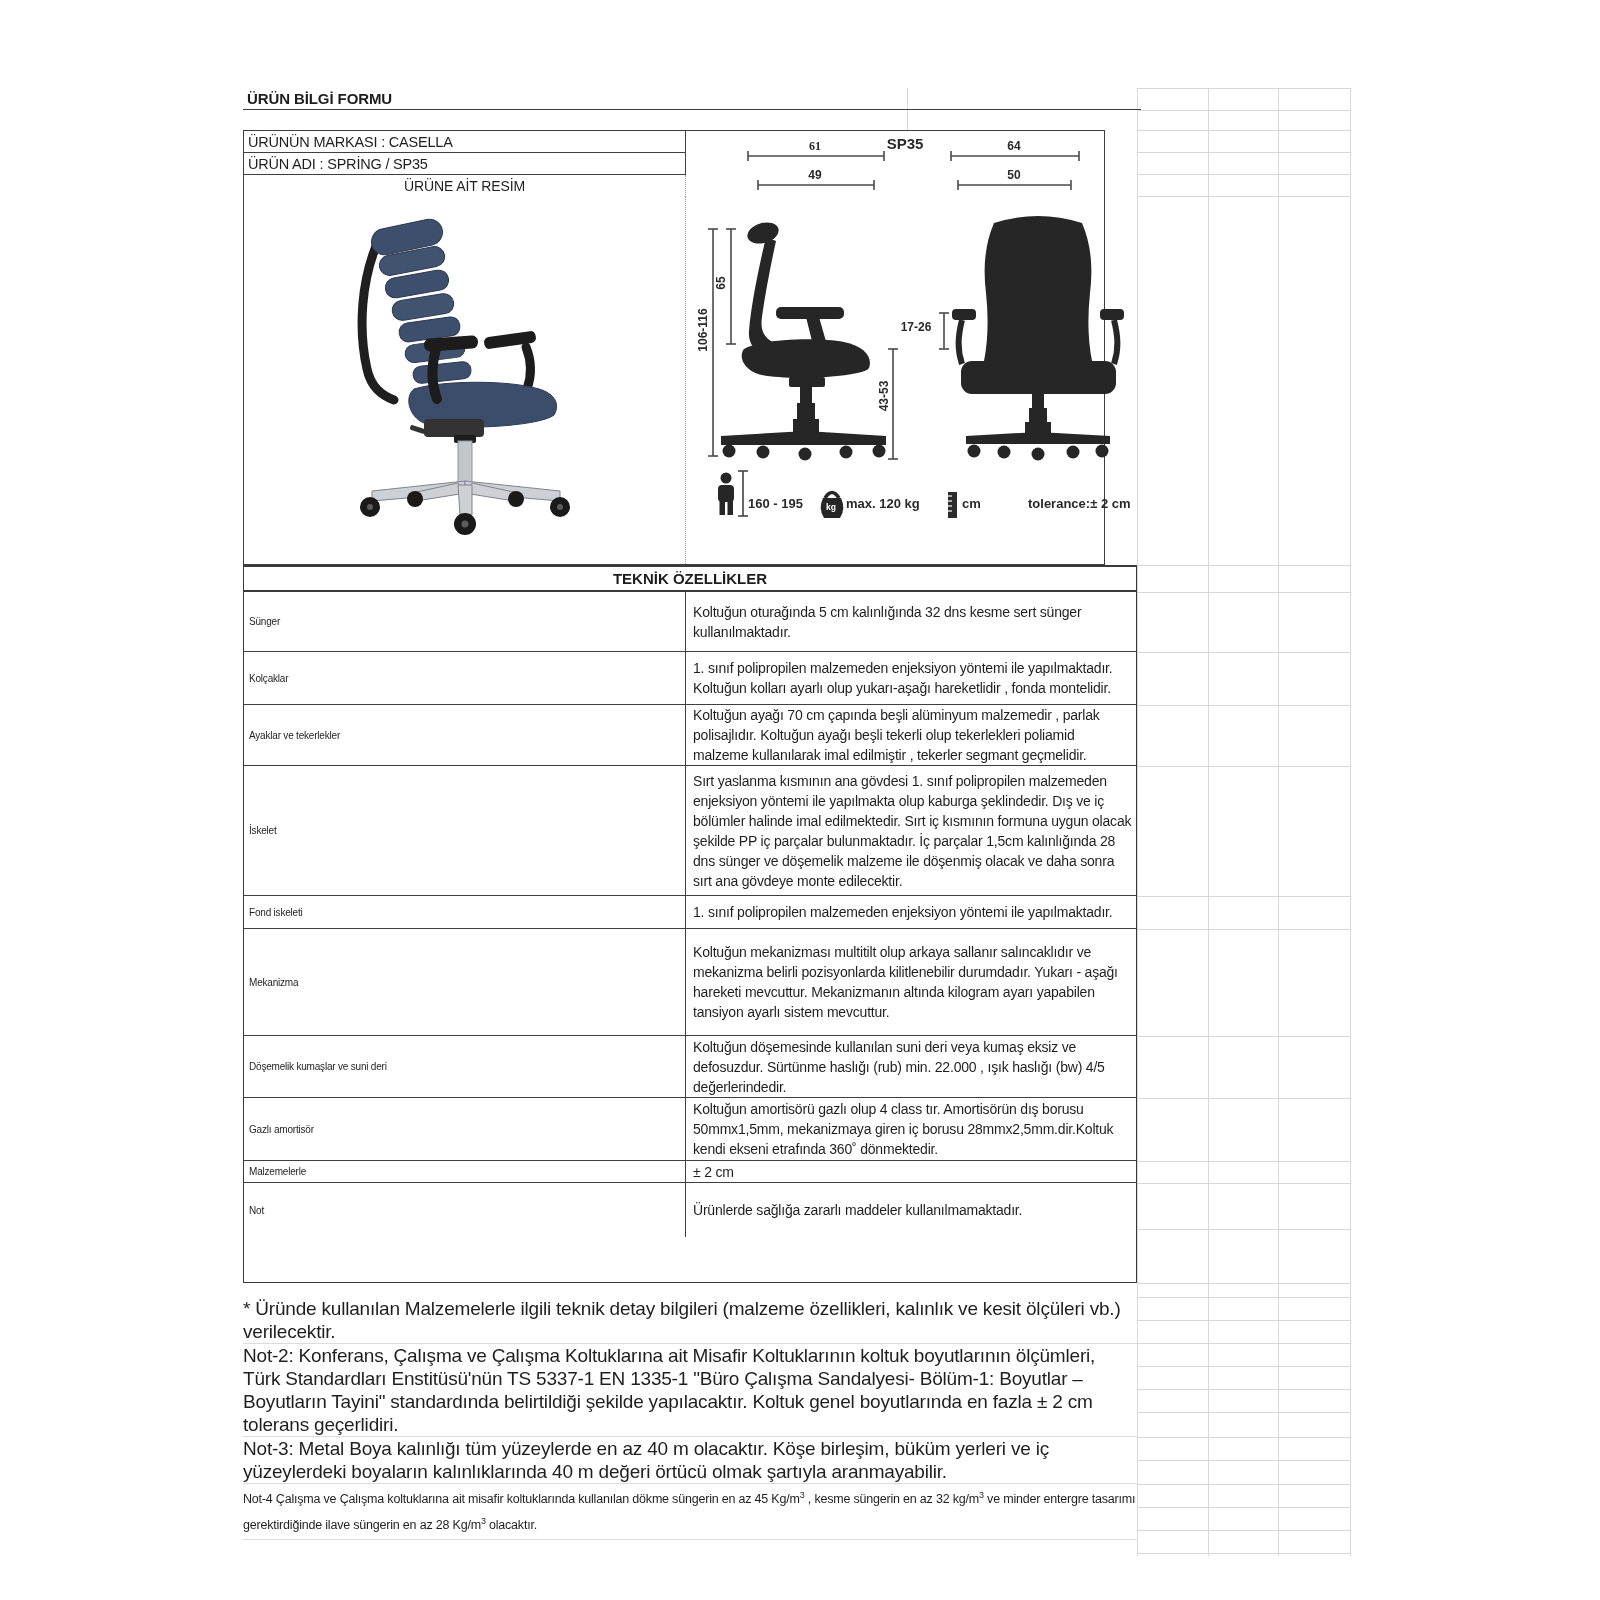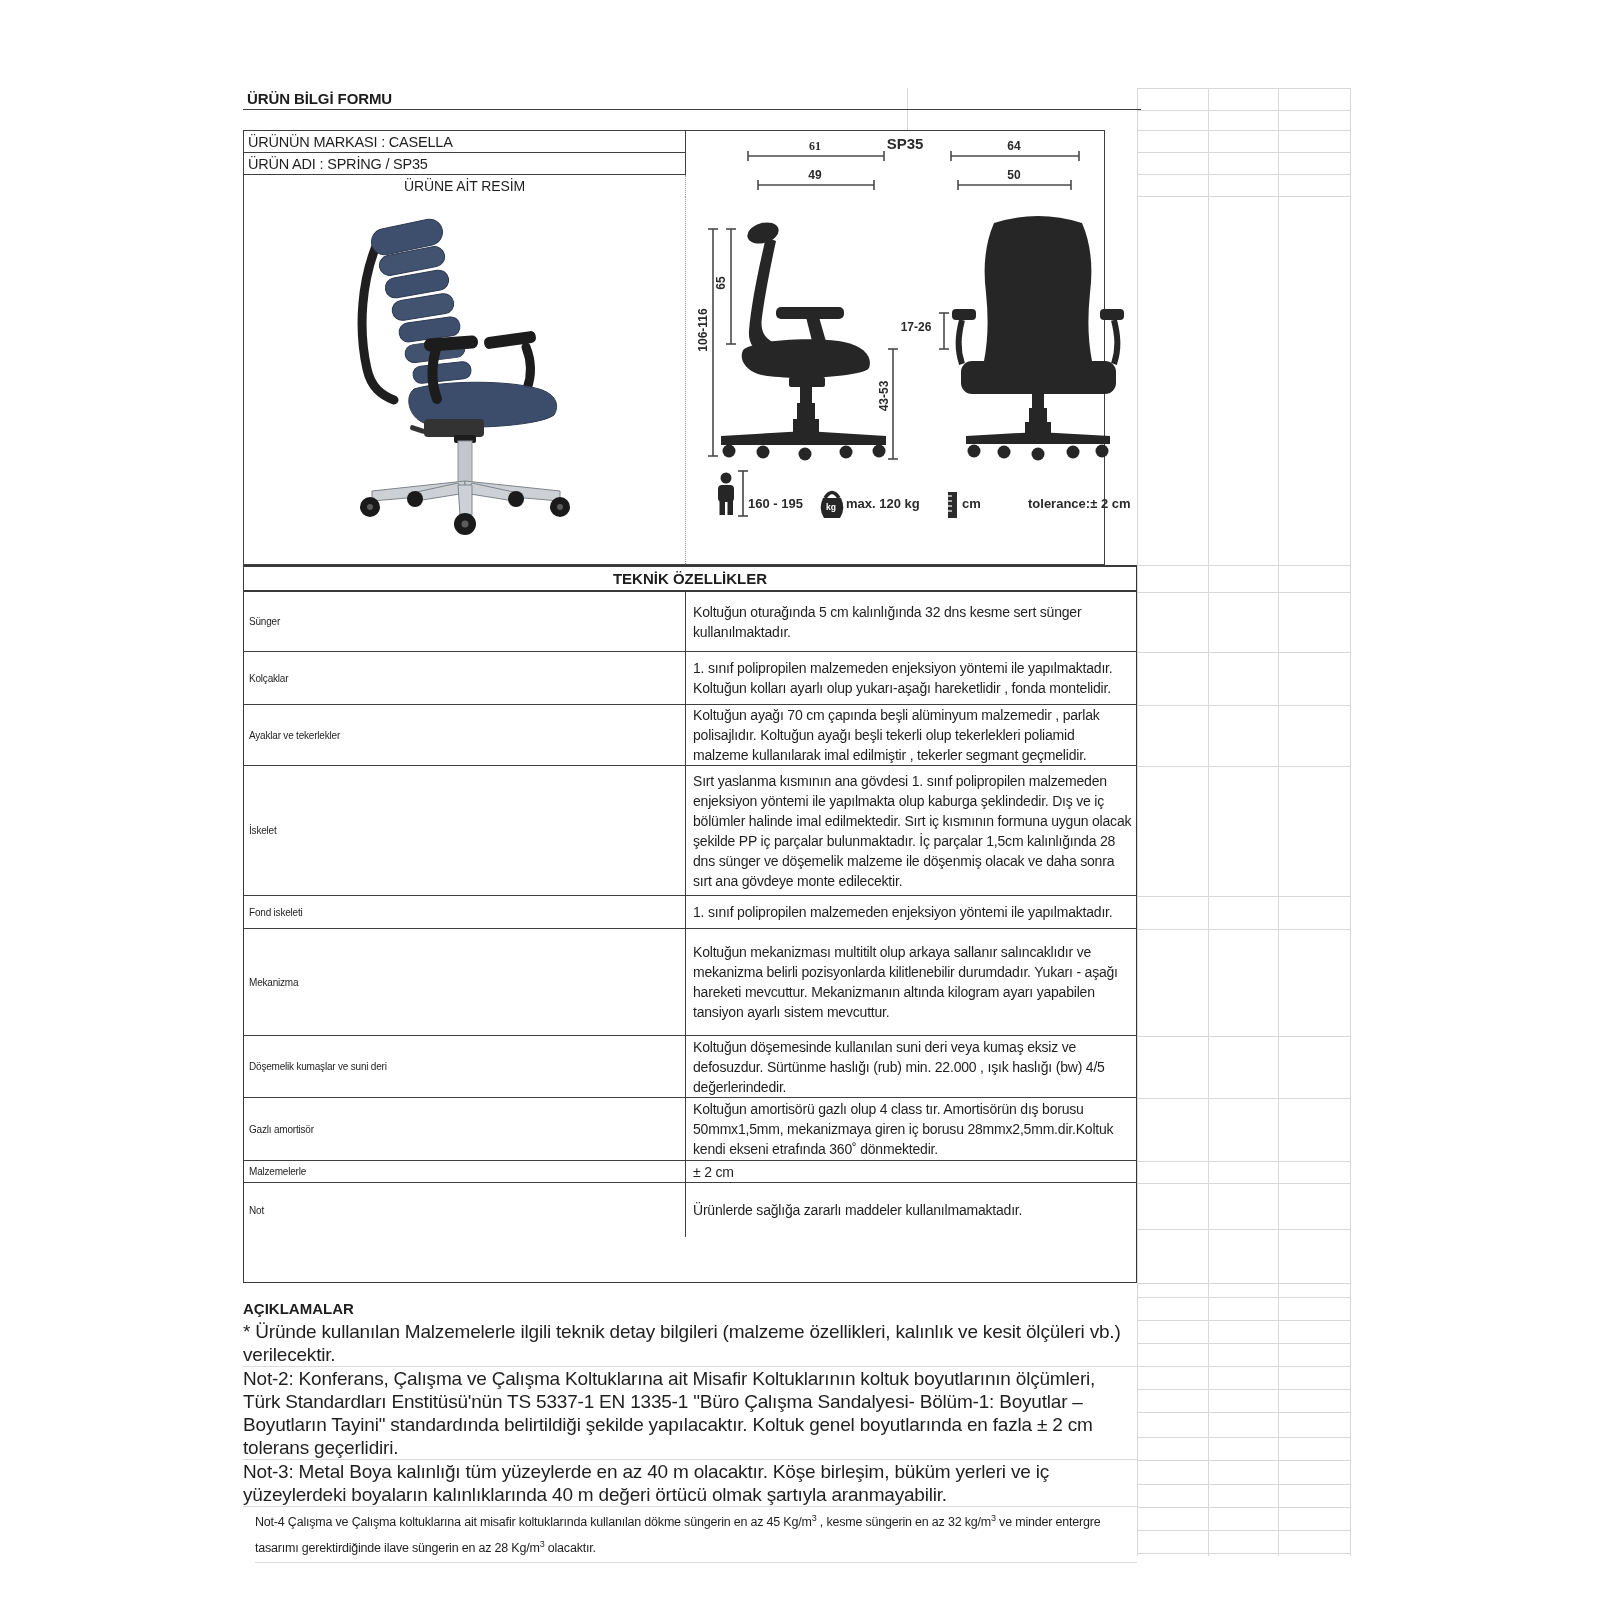--- a/index.html
+++ b/index.html
@@ -309,22 +309,21 @@
       <div class="t-label">Malzemelerle</div>
       <div class="t-desc">± 2 cm</div>
     </div>
     <div class="t-row" style="height:54px;">
       <div class="t-label">Not</div>
       <div class="t-desc">Ürünlerde sağlığa zararlı maddeler kullanılmamaktadır.</div>
     </div>
   </div>
 
   <div class="abs notes">
-    <div class="note-title">AÇIKLAMALAR</div>
     <div class="note" style="min-height:23px;">* Üründe kullanılan Malzemelerle ilgili teknik detay bilgileri (malzeme özellikleri, kalınlık ve kesit ölçüleri vb.)  verilecektir.</div>
     <div class="note" style="min-height:71px;">Not-2: Konferans, Çalışma ve Çalışma Koltuklarına ait  Misafir Koltuklarının koltuk boyutlarının ölçümleri, Türk Standardları Enstitüsü'nün TS 5337-1 EN 1335-1 "Büro Çalışma Sandalyesi- Bölüm-1: Boyutlar – Boyutların Tayini" standardında belirtildiği şekilde yapılacaktır. Koltuk genel boyutlarında en fazla ± 2 cm tolerans geçerlidiri.</div>
     <div class="note" style="min-height:47px;">Not-3: Metal Boya kalınlığı tüm yüzeylerde en az 40 m  olacaktır. Köşe birleşim, büküm yerleri ve iç yüzeylerdeki boyaların kalınlıklarında 40 m değeri örtücü olmak şartıyla aranmayabilir.</div>
-    <div class="note small" style="min-height:56px;margin-left:12px;">
+    <div class="note small" style="min-height:56px;">
       <span>Not-4 Çalışma ve Çalışma koltuklarına ait misafir koltuklarında kullanılan dökme süngerin en az 45 Kg/m</span><sup>3</sup><span> , kesme süngerin en az 32 kg/m</span><sup>3</sup><span> ve minder entergre tasarımı gerektirdiğinde ilave süngerin en az 28 Kg/m</span><sup>3</sup><span> olacaktır.</span>
     </div>
   </div>
 
 </div>
 
 </body></html>

